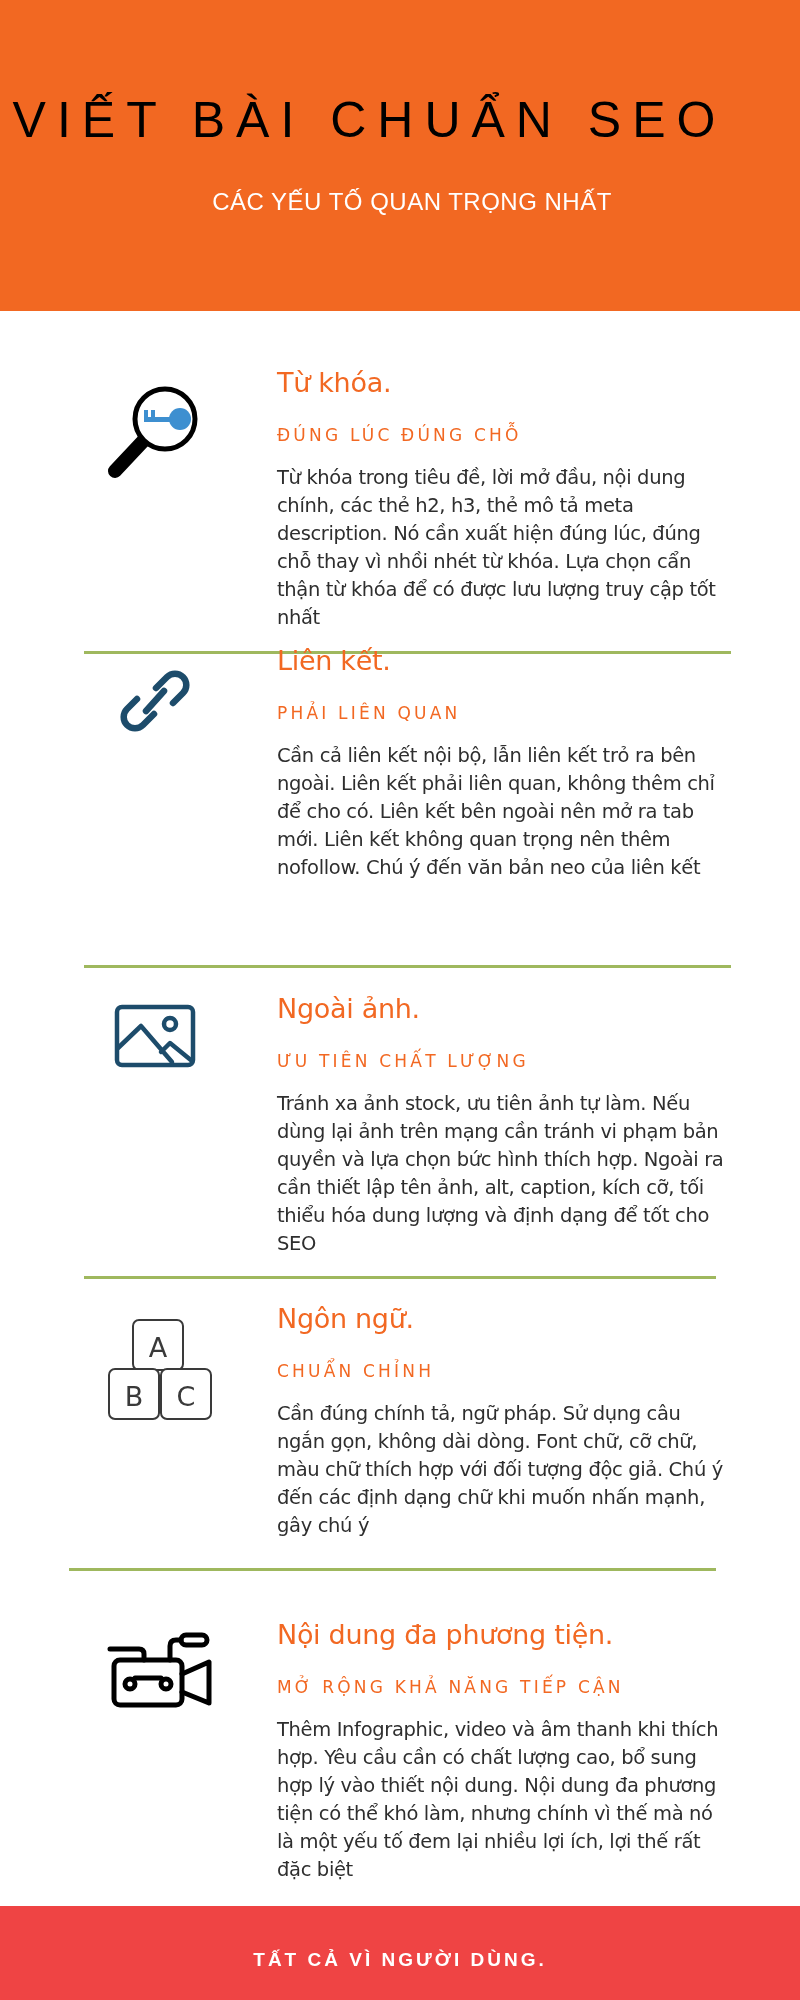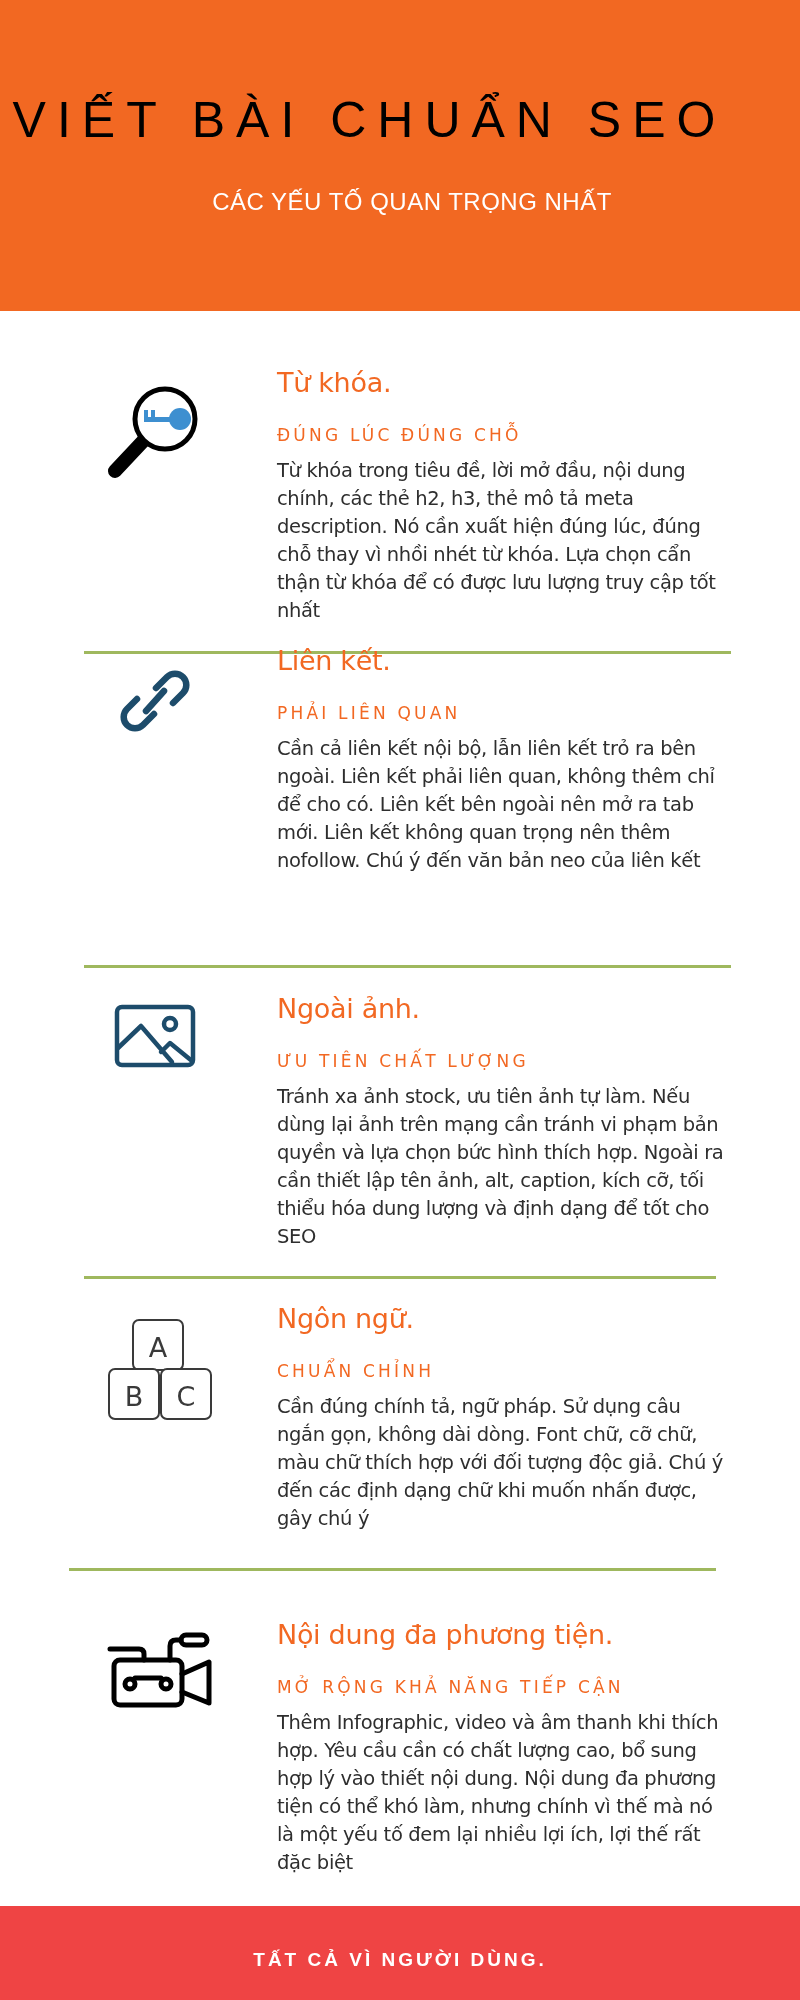--- a/index.html
+++ b/index.html
@@ -29,21 +29,21 @@
     .section-title {
       color: #F26822; font-size: 27px; line-height: 34px; font-weight: 400;
       font-family: "DejaVu Sans", sans-serif; letter-spacing: -0.3px;
     }
     .section-subtitle {
       margin-top: 24px; color: #F26822; font-size: 17px; line-height: 22px;
       letter-spacing: 3.2px; text-transform: uppercase;
       font-family: "DejaVu Sans", sans-serif; font-weight: 400;
     }
     .section-body {
-      margin-top: 11px; color: #2e2e2e; font-size: 19.5px; line-height: 28px;
+      margin-top: 18px; color: #2e2e2e; font-size: 19.5px; line-height: 28px;
       font-family: "DejaVu Sans", sans-serif; letter-spacing: -0.35px;
     }
 
     .divider { position: absolute; height: 3px; background: #9FB85E; }
 
     .footer {
       position: absolute; left: 0; top: 1906px; width: 800px; height: 94px;
       background: #ef4444;
     }
     .footer-text {
@@ -130,21 +130,21 @@
       <g fill="#3a3a3a" font-family="DejaVu Sans, sans-serif" font-size="27" text-anchor="middle">
         <text x="52" y="41">A</text>
         <text x="28" y="90">B</text>
         <text x="80" y="90">C</text>
       </g>
     </svg>
   </div>
   <div class="section-text">
     <div class="section-title">Ngôn ngữ.</div>
     <div class="section-subtitle">CHUẨN CHỈNH</div>
-    <div class="section-body">Cần đúng chính tả, ngữ pháp. Sử dụng câu ngắn gọn, không dài dòng. Font chữ, cỡ chữ, màu chữ thích hợp với đối tượng độc giả. Chú ý đến các định dạng chữ khi muốn nhấn được, gây chú ý</div>
+    <div class="section-body">Cần đúng chính tả, ngữ pháp. Sử dụng câu ngắn gọn, không dài dòng. Font chữ, cỡ chữ, màu chữ thích hợp với đối tượng độc giả. Chú ý đến các định dạng chữ khi muốn nhấn mạnh, gây chú ý</div>
   </div>
 </div>
 
 <div class="divider" style="left:69px; top:1568px; width:647px;"></div>
 
 <div class="section" style="top:1618px; height:270px;">
   <div class="section-icon" style="left:106px; top:14px;">
     <svg width="110" height="80" viewBox="0 0 110 80">
       <g fill="none" stroke="#000" stroke-width="5" stroke-linejoin="round" stroke-linecap="round">
         <path d="M4 17 L33 17 Q38 17 38 22 L38 28"></path>

